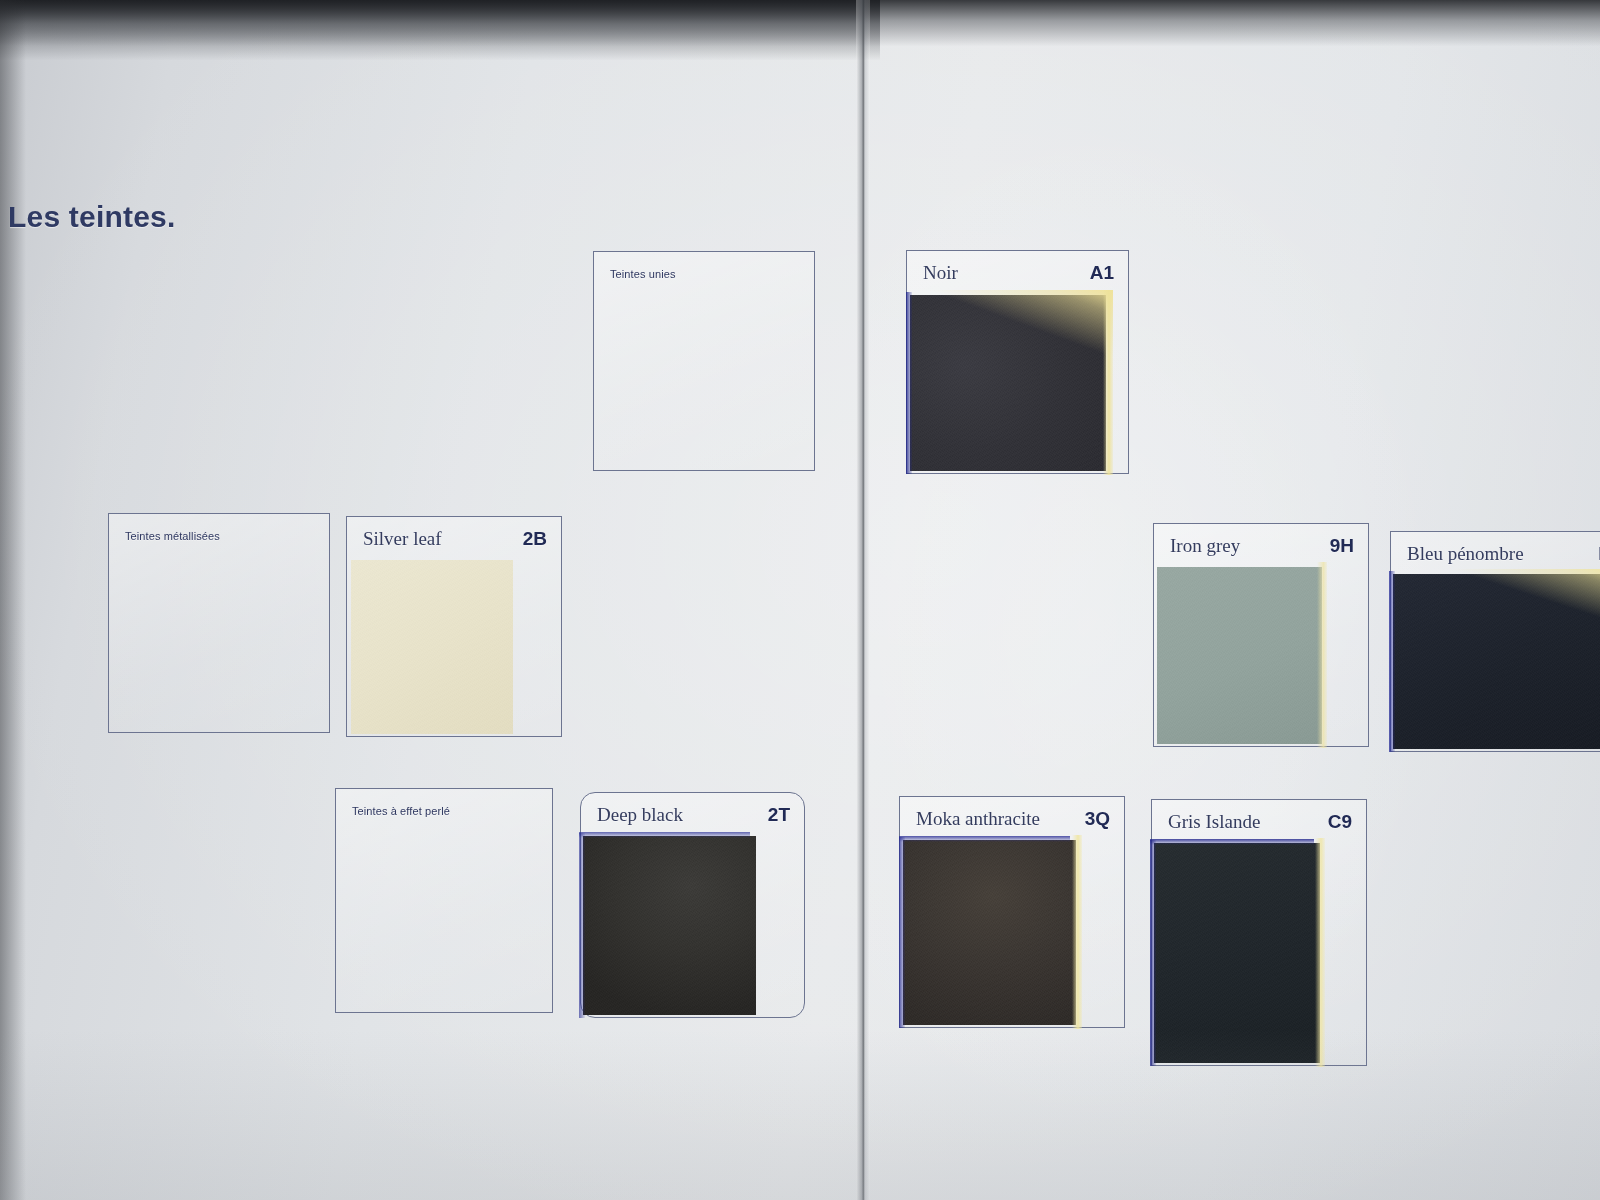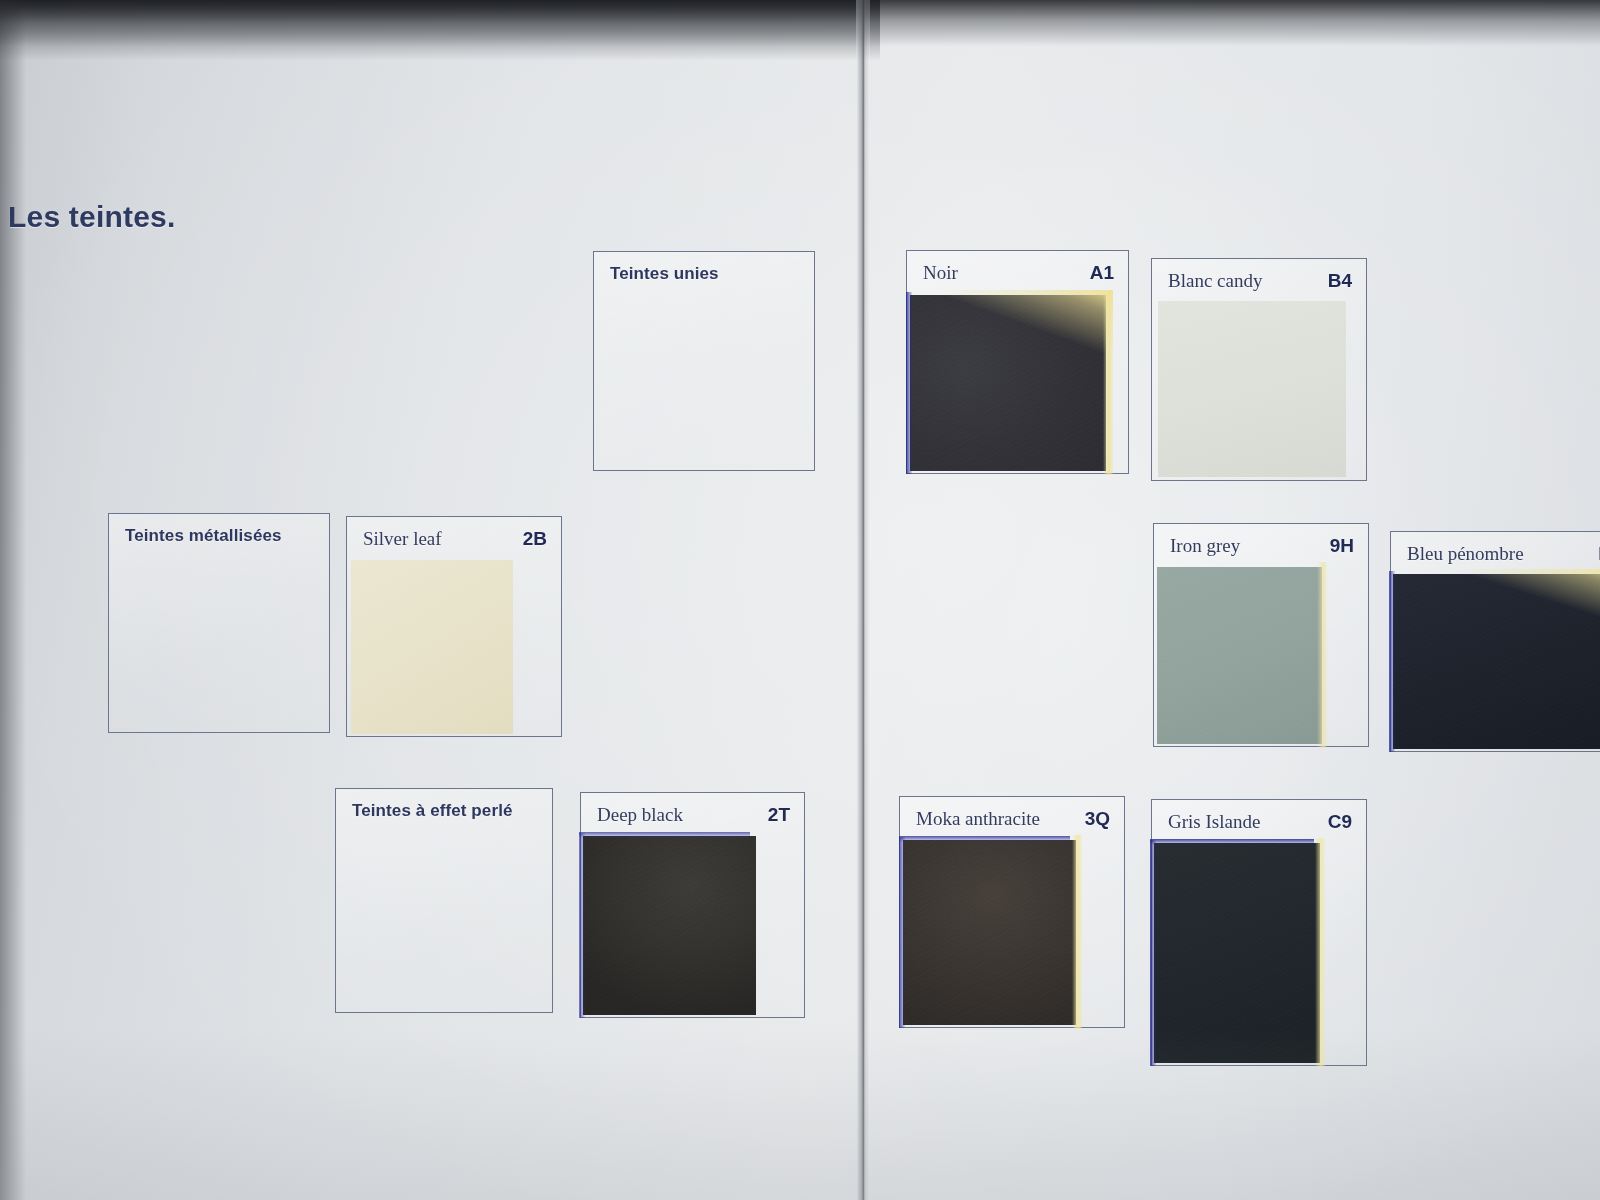--- a/index.html
+++ b/index.html
@@ -100,22 +100,22 @@
   .ccode {
     font-family: "Liberation Sans", sans-serif;
     font-size: 19px;
     font-weight: bold;
     color: #212a55;
     text-shadow: 0 1px 0 rgba(255,255,255,0.40);
   }
   
   .gname {
     font-family: "Liberation Sans", sans-serif;
-    font-size: 17px;
-    font-weight: bold;
+    font-size: 11px;
+    font-weight: normal;
     letter-spacing: 0.1px;
     color: #2e3760;
     text-shadow: 0 1px 0 rgba(255,255,255,0.45);
     white-space: nowrap;
   }
 
   
   .swatch {
     position: absolute;
     left: 3px;
@@ -209,31 +209,20 @@
     <div class="swatch">
       <div class="fill" style="background:
           radial-gradient(ellipse 180px 160px at 28% 40%, #3b3b42 0%, #313137 55%, #2b2b31 100%);"></div>
       <div class="grain"></div>
       <div class="glow-warm"></div>
       <div class="glow-right"></div>
       <div class="glow-blue"></div>
     </div>
   </div>
 
-  <div class="card" style="left:1151px; top:258px; width:216px; height:223px;">
-    <div class="hdr">
-      <span class="cname">Blanc candy</span>
-      <span class="ccode">B4</span>
-    </div>
-    <div class="swatch" style="left:6px; right:20px; top:42px; bottom:3px;">
-      <div class="fill" style="background:
-          linear-gradient(165deg, #e3e6df 0%, #dee2da 45%, #d7dbd3 100%);"></div>
-      <div class="grain" style="opacity:.18"></div>
-    </div>
-  </div>
 
   <div class="card" style="left:346px; top:516px; width:216px; height:221px;">
     <div class="hdr">
       <span class="cname">Silver leaf</span>
       <span class="ccode">2B</span>
     </div>
     <div class="swatch" style="left:4px; right:48px; top:43px; bottom:2px;">
       <div class="fill" style="background:
           linear-gradient(150deg, #ece8d2 0%, #e9e4cb 50%, #e4dec2 100%);"></div>
       <div class="grain" style="opacity:.16"></div>
@@ -262,21 +251,21 @@
     </div>
     <div class="swatch" style="left:2px; right:0px; top:42px; bottom:2px;">
       <div class="fill" style="background:
           linear-gradient(160deg, #232834 0%, #1c212a 55%, #171b23 100%);"></div>
       <div class="grain" style="opacity:.26"></div>
       <div class="glow-warm" style="background:linear-gradient(198deg, rgba(242,230,152,0.95) 0%, rgba(238,226,150,0.5) 8%, rgba(238,226,150,0.0) 22%);"></div>
       <div class="glow-blue" style="background:linear-gradient(90deg, rgba(36,42,150,0.80) 0%, rgba(36,42,150,0.10) 100%);"></div>
     </div>
   </div>
 
-  <div class="card" style="left:580px; top:792px; width:225px; height:226px;">
+  <div class="card" style="left:580px; top:792px; width:225px; height:226px;border-radius:15px;">
     <div class="hdr">
       <span class="cname">Deep black</span>
       <span class="ccode">2T</span>
     </div>
     <div class="swatch" style="left:2px; right:48px; top:43px; bottom:2px;">
       <div class="fill" style="background:
           radial-gradient(ellipse 150px 130px at 62% 28%, #3c3b38 0%, #32312e 50%, #262523 100%);"></div>
       <div class="grain" style="opacity:.28"></div>
       <div class="glow-blue-top" style="background:linear-gradient(180deg, rgba(38,44,150,0.70) 0%, rgba(38,44,150,0.0) 100%);"></div>
       <div class="glow-blue" style="background:linear-gradient(90deg, rgba(40,46,150,0.65) 0%, rgba(40,46,150,0.08) 100%);"></div>

